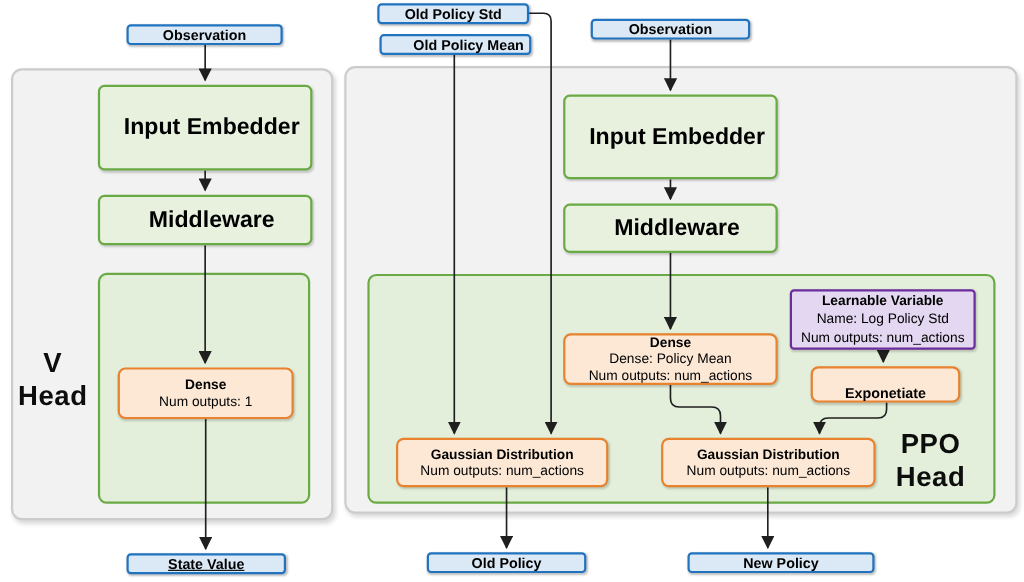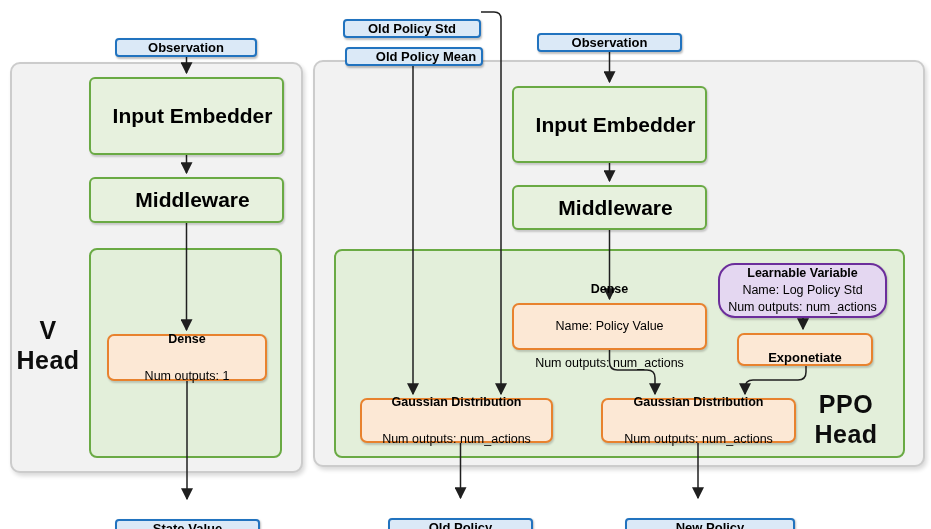--- a/index.html
+++ b/index.html
@@ -15,26 +15,26 @@
   .stage{position:relative;width:931px;height:529px;background:#ffffff;overflow:hidden;}
   .abs{position:absolute;}
   .panel{background:var(--panel-bg);border:2px solid var(--panel-border);border-radius:10px;
          box-shadow:2px 3px 4px rgba(0,0,0,0.15);z-index:1;}
   .green-container{background:var(--green-container-bg);border:2.5px solid var(--green-border);
          border-radius:8px;z-index:2;}
   svg.wires{position:absolute;left:0;top:0;width:931px;height:529px;z-index:3;}
   .node{z-index:4;display:flex;flex-direction:column;align-items:center;justify-content:center;
         text-align:center;color:var(--text-color);}
   .blue-box{background:var(--blue-bg);border:2px solid var(--blue-border);border-radius:4px;
-        font-weight:bold;font-size:13px;box-shadow:1px 1.5px 2px rgba(0,0,0,0.25);margin-top:16px;}
+        font-weight:bold;font-size:13px;box-shadow:1px 1.5px 2px rgba(0,0,0,0.25);}
   .green-box{background:var(--green-bg);border:2.5px solid var(--green-border);border-radius:6px;
         font-weight:bold;font-size:21px;box-shadow:1px 1.5px 2px rgba(0,0,0,0.18);padding-left:12px;}
   .orange-box{background:var(--orange-bg);border:2.5px solid var(--orange-border);border-radius:7px;
-        box-shadow:1px 1.5px 2px rgba(0,0,0,0.18);gap:22px;}
-  .purple-box{background:var(--purple-bg);border:2.5px solid var(--purple-border);border-radius:17px;
+        box-shadow:1px 1.5px 2px rgba(0,0,0,0.18);}
+  .purple-box{background:var(--purple-bg);border:2.5px solid var(--purple-border);border-radius:4px;
         box-shadow:1px 1.5px 2px rgba(0,0,0,0.18);}
   .box-title{font-weight:bold;font-size:12.5px;line-height:15px;}
   .box-sub{font-size:12.5px;line-height:15px;}
   .lv .box-title,.lv .box-sub{line-height:17px;}
   .head-label{z-index:4;font-weight:bold;font-size:25px;line-height:30px;text-align:center;
         color:#0d0d0d;letter-spacing:0.5px;}
 </style>
 </head>
 <body>
 
@@ -102,21 +102,21 @@
   </div>
 
   <div class="abs node green-box" style="left:512px;top:86px;width:195px;height:77px;">
     <span>Input Embedder</span>
   </div>
   <div class="abs node green-box" style="left:512px;top:185px;width:195px;height:45px;">
     <span>Middleware</span>
   </div>
   <div class="abs node orange-box" style="left:512px;top:303px;width:195px;height:47px;">
     <div class="box-title">Dense</div>
-    <div class="box-sub">Name: Policy Value</div>
+    <div class="box-sub">Dense: Policy Mean</div>
     <div class="box-sub">Num outputs: num_actions</div>
   </div>
   <div class="abs node purple-box lv" style="left:718px;top:263px;width:169px;height:55px;">
     <div class="box-title">Learnable Variable</div>
     <div class="box-sub">Name: Log Policy Std</div>
     <div class="box-sub">Num outputs: num_actions</div>
   </div>
   <div class="abs node orange-box" style="left:737px;top:333px;width:136px;height:33px;">
     <div class="box-title" style="font-size:13px;margin-top:15px;">Exponetiate</div>
   </div>

